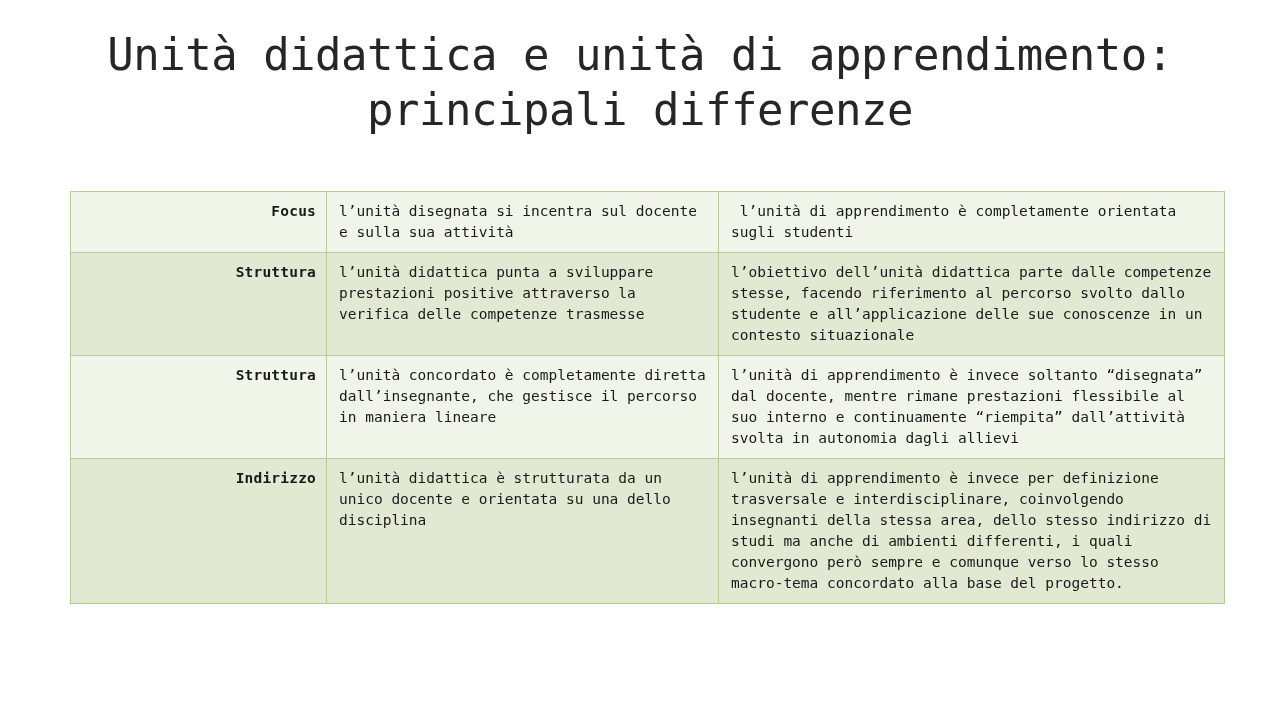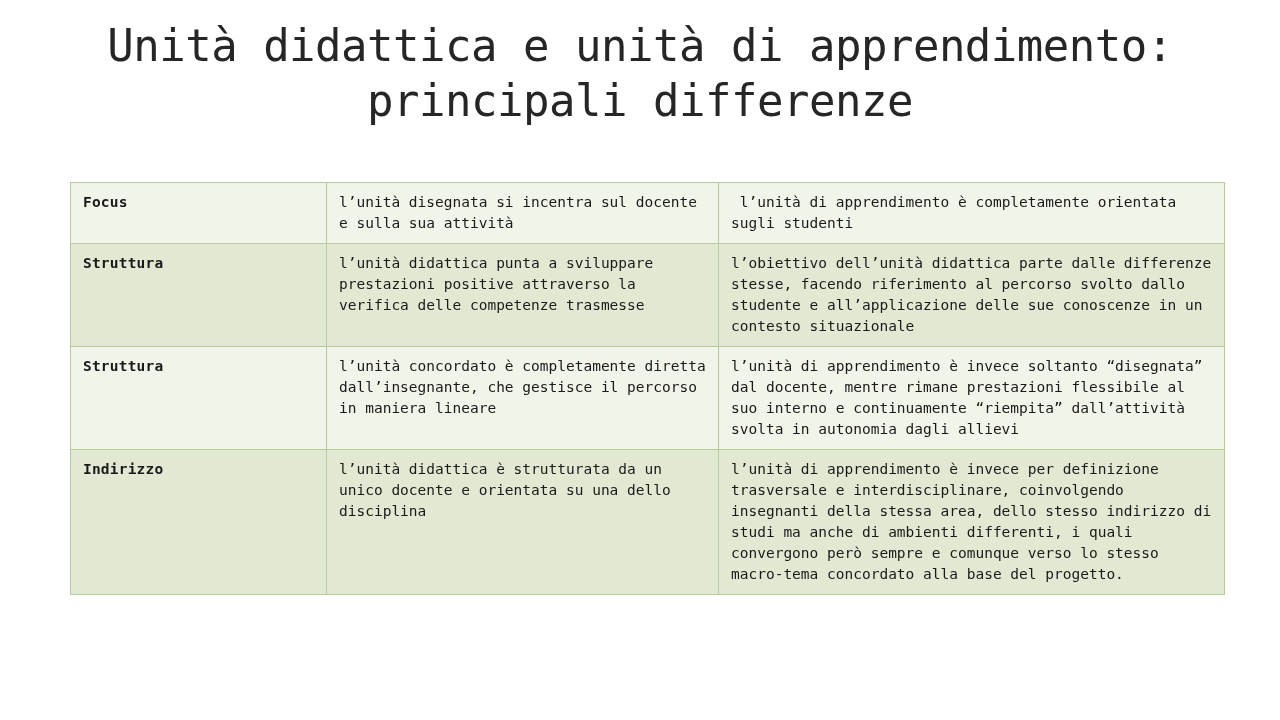--- a/index.html
+++ b/index.html
@@ -14,21 +14,21 @@
     overflow: hidden;
   }
   .slide {
     position: relative;
     width: 1280px;
     height: 720px;
     box-sizing: border-box;
   }
   .slide-title {
     width: 1140px;
-    margin: 4px auto;
+    margin: 13px auto;
     padding-top: 14px;
     text-align: center;
     font-family: "DejaVu Sans Mono", monospace;
     font-size: 44px;
     line-height: 1.25;
     font-weight: 400;
     color: #262626;
     letter-spacing: -0.5px;
   }
   .table-wrap {
@@ -55,20 +55,21 @@
   col.c2 { width: 392px; }
   col.c3 { width: 506px; }
   tr.odd td  { background: #f1f4e9; }
   tr.even td { background: #e2e9d3; }
   td.label {
     font-weight: bold;
     letter-spacing: 0.2px;
   }
   td.cellpad-left {
     padding-left: 14px;
+    text-align: right;
   }
   .cell-text {
     display: block;
     white-space: pre-wrap;
     word-break: normal;
   }
 </style>
 </head>
 <body>
 
@@ -96,21 +97,21 @@
             </td>
         </tr>
         <tr class="even">
           <td class="label cellpad-left">
               <span class="cell-text">Struttura</span>
             </td>
           <td>
               <span class="cell-text">l’unità didattica punta a sviluppare prestazioni positive attraverso la verifica delle competenze trasmesse</span>
             </td>
           <td>
-              <span class="cell-text">l’obiettivo dell’unità didattica parte dalle differenze stesse, facendo riferimento al percorso svolto dallo studente e all’applicazione delle sue conoscenze in un contesto situazionale</span>
+              <span class="cell-text">l’obiettivo dell’unità didattica parte dalle competenze stesse, facendo riferimento al percorso svolto dallo studente e all’applicazione delle sue conoscenze in un contesto situazionale</span>
             </td>
         </tr>
         <tr class="odd">
           <td class="label cellpad-left">
               <span class="cell-text">Struttura</span>
             </td>
           <td>
               <span class="cell-text">l’unità concordato è completamente diretta dall’insegnante, che gestisce il percorso in maniera lineare</span>
             </td>
           <td>

